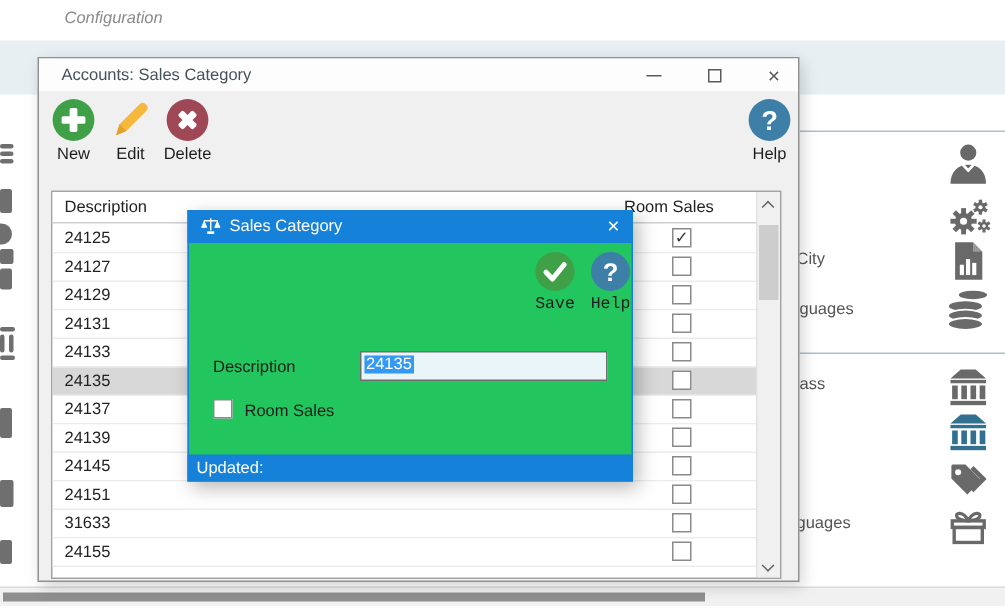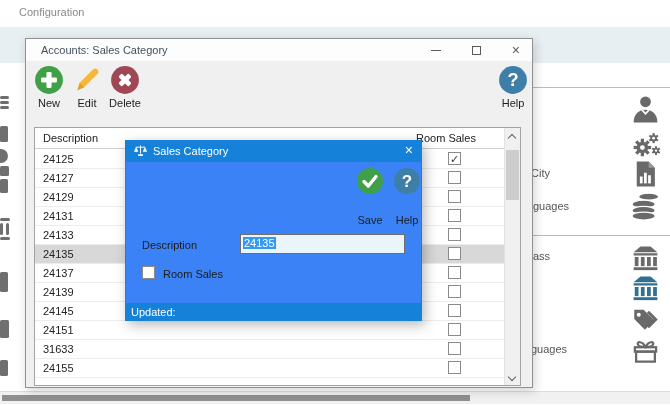--- a/index.html
+++ b/index.html
@@ -1,21 +1,21 @@
 <!DOCTYPE html>
 <html><head>
 <meta charset="utf-8">
 <style>
   * { margin:0; padding:0; box-sizing:border-box; }
   html,body { background:#fff; }
   .page { position:relative; width:670px; height:405px; background:#fff; overflow:hidden;
           font-family:"Liberation Sans", sans-serif; font-size:11px; color:#333; }
 
   
-  .breadcrumb { position:absolute; left:19px; top:6px; color:#8a8a8a; z-index:1; }
+  .breadcrumb { position:absolute; left:43px; top:6px; color:#8a8a8a; z-index:1;font-style:italic; }
   .topband { position:absolute; left:0; top:27px; width:670px; height:36px; background:#e8eff2; z-index:1; }
   .hline { position:absolute; left:533px; width:137px; height:1px; background:#adbfcb; z-index:1; }
   .frag { position:absolute; background:#6f6f6f; border-radius:1.5px; z-index:1; }
   .ricon { position:absolute; left:629px; width:33px; height:30px; z-index:1; }
   .ricon svg { width:100%; height:100%; }
   .rlabel { position:absolute; color:#555; z-index:1; white-space:nowrap; }
 
   
   .hscroll-track { position:absolute; left:0; top:391px; width:670px; height:13px;
                    background:#f1f1f1; border-top:1px solid #dcdcdc; z-index:5; }
@@ -53,31 +53,31 @@
               font-size:11px; line-height:12px; text-align:center; color:#333; }
 
   .vscroll { position:absolute; top:0; right:0; bottom:0; width:16px; background:#f0f0f0;
              border-left:1px solid #e2e2e2; }
   .vthumb { position:absolute; left:1px; top:22px; width:13px; height:50px; background:#cdcdcd; }
   .chev { position:absolute; left:4px; width:6px; height:6px; border:solid #606060; border-width:1.6px 1.6px 0 0; }
   .chev.up   { top:7px;    transform:rotate(-45deg); }
   .chev.down { bottom:5px; transform:rotate(135deg); }
 
   
-  .dialog { position:absolute; left:125px; top:140px; width:297px; height:181px; background:#3b82f6;
+  .dialog { position:absolute; left:125px; top:140px; width:297px; height:181px; background:#22c55e;
             border:1px solid #1581d9; box-shadow:3px 4px 12px rgba(0,0,0,.28); z-index:30; }
   .dlg-title { position:absolute; left:-1px; top:-1px; right:-1px; height:22px; background:#1581d9; color:#fff; }
   .dlg-title-text { position:absolute; left:28px; top:5px; }
   .dlg-scales { position:absolute; left:8px; top:4px; width:15px; height:14px; }
   .dlg-scales svg { width:100%; height:100%; }
   .dlg-close { position:absolute; right:9px; top:2px; font-size:14px; color:#fff; }
   .dlg-btn { position:absolute; width:34px; display:flex; flex-direction:column; align-items:center; }
   .dlg-btn .ic { width:28px; height:28px; }
   .dlg-btn .ic svg { width:100%; height:100%; display:block; }
-  .dlg-btn .lbl { color:#1d1d1d; margin-top:19px; }
+  .dlg-btn .lbl { color:#1d1d1d; margin-top:2px;font-family:Liberation Mono, monospace; }
   .dlg-save { left:227px; top:26px; }
   .dlg-help { left:264px; top:26px; }
   .desc-label { position:absolute; left:16px; top:98px; color:#1d1d1d; }
   .dlg-input { position:absolute; left:114px; top:93px; width:165px; height:20px; background:#eaf5f9;
                border:1px solid #6e6e6e; padding:2px 2px; }
   .sel-text { background:#3399f3; color:#fff; padding:0 1px; }
   .rs-check { position:absolute; left:16px; top:125px; }
   .rs-label { position:absolute; left:37px; top:127px; color:#1d1d1d; }
   .dlg-status { position:absolute; left:-1px; right:-1px; bottom:-1px; height:18px; background:#1581d9; }
   .dlg-status-text { position:absolute; left:6px; top:3px; color:#fff; font-weight:normal; }

